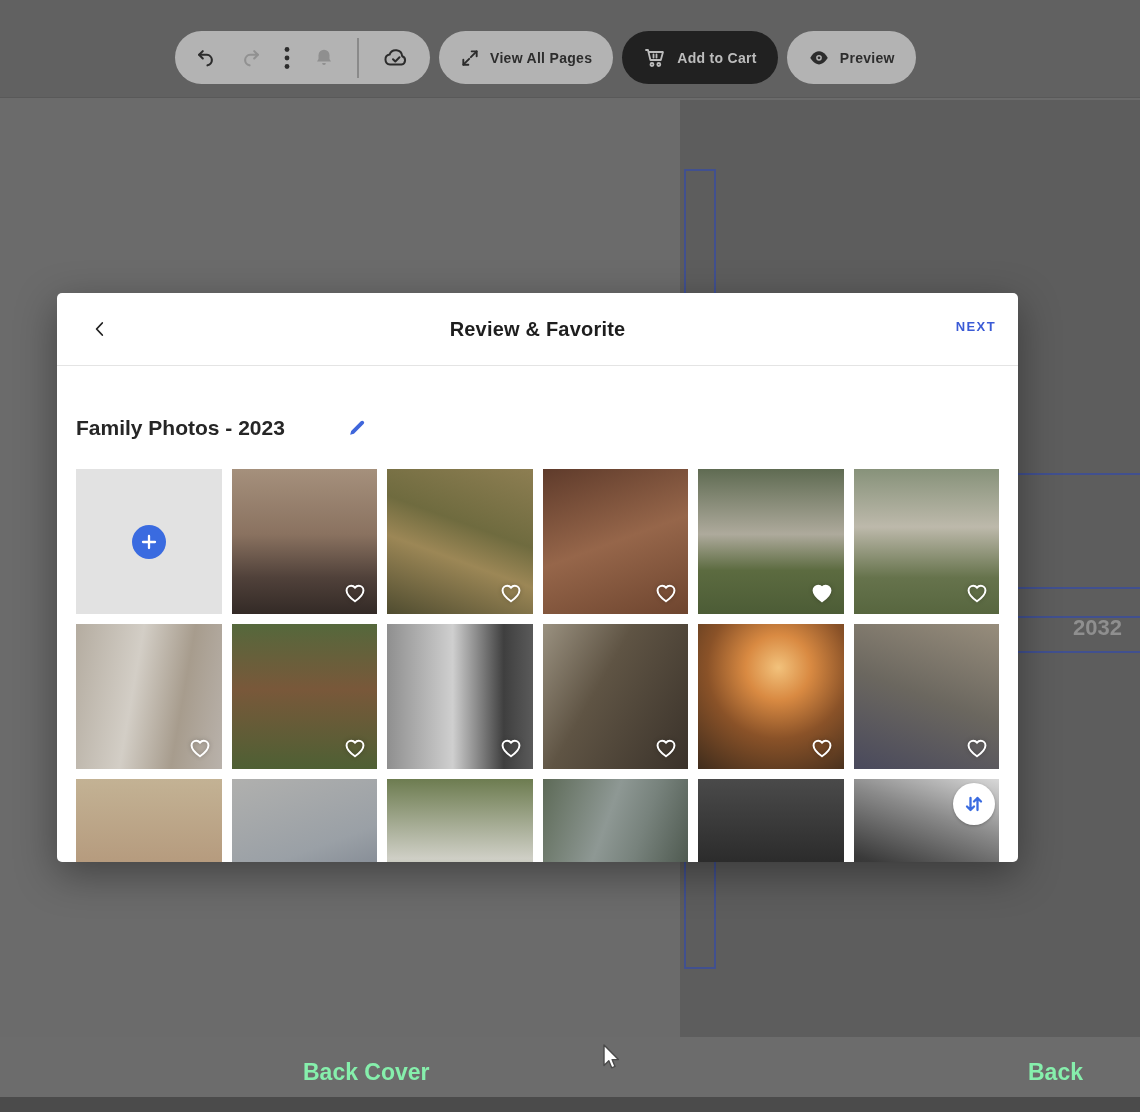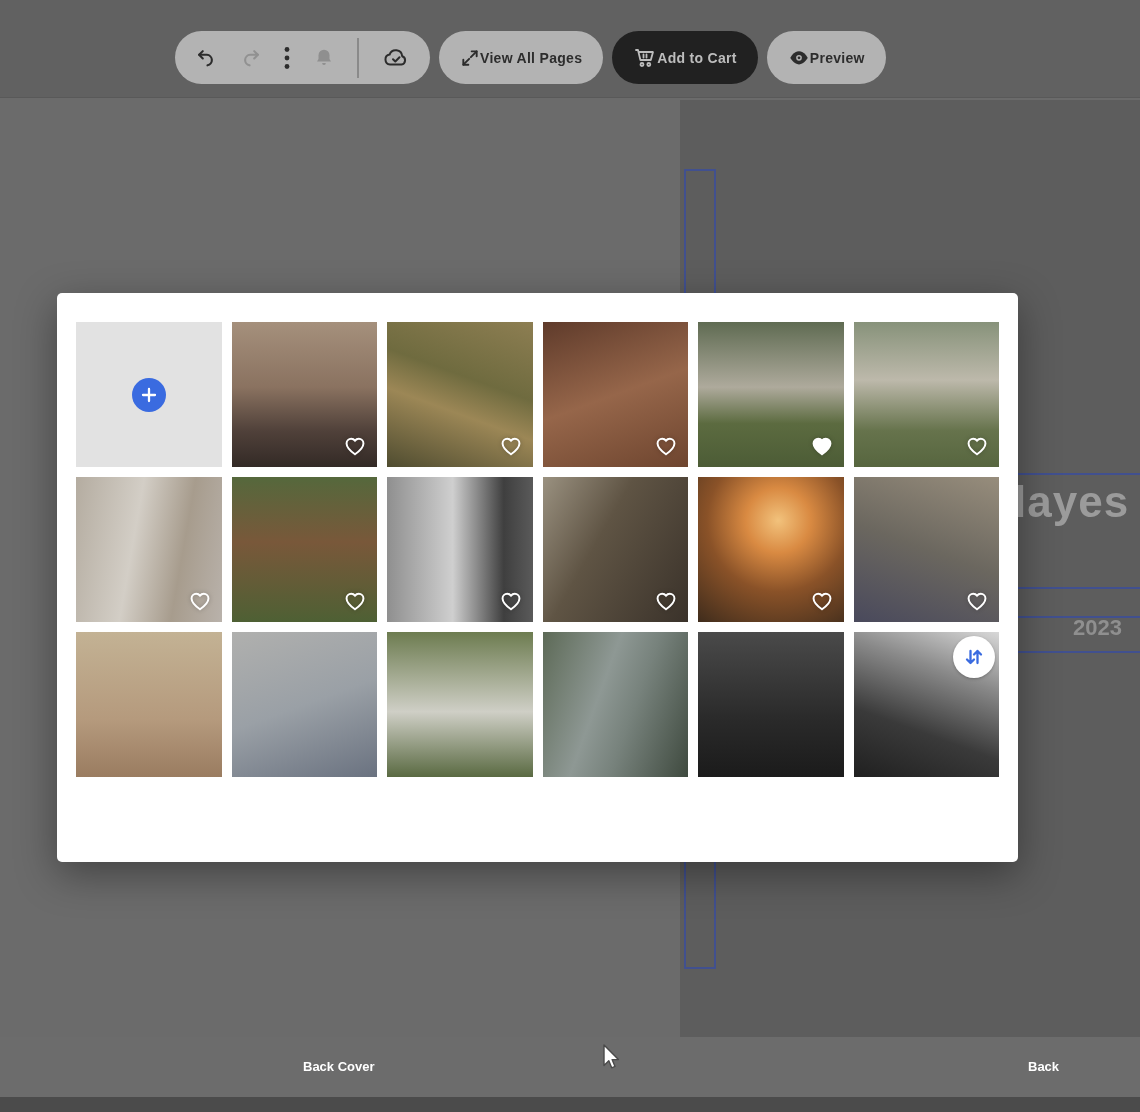--- a/index.html
+++ b/index.html
@@ -6,31 +6,31 @@
   body{font-family:"Liberation Sans",sans-serif;}
   .screen{position:relative;width:1140px;height:1112px;background:#6b6b6b;overflow:hidden;}
 
   
   .topbar{position:absolute;left:0;top:0;width:100%;height:97px;background:#616161;border-bottom:1px solid #595959;}
   .toolbar{position:absolute;left:175px;top:31px;display:flex;align-items:center;gap:9px;}
   .pill{height:53px;border-radius:27px;background:#b3b3b3;display:flex;align-items:center;border:none;box-sizing:border-box;cursor:pointer;}
   .pill-icons{width:255px;padding:0 20px;justify-content:space-between;}
   .icon-btn{background:none;border:none;padding:0;display:flex;align-items:center;cursor:pointer;}
   .tdiv{width:2px;height:40px;background:#8a8a8a;}
-  .pill-btn{padding:16px 21px;gap:0;font-size:14px;font-weight:bold;color:#2d2d2d;letter-spacing:.3px;}
+  .pill-btn{padding:16px 21px;gap:10px;font-size:14px;font-weight:bold;color:#2d2d2d;letter-spacing:.3px;}
   .pill-dark{background:#212121;color:#bdbdbd;}
 
   
   .cover-page{position:absolute;left:680px;top:100px;width:460px;height:937px;background:#5d5d5d;}
   .guide-rect{position:absolute;left:4px;top:69px;width:28px;height:796px;border:2px solid #41508f;}
   .guide-line{position:absolute;left:0;width:100%;height:0;border-top:2px solid #41508f;}
   .cover-title{position:absolute;left:334px;top:377px;font-size:44px;font-weight:bold;color:#9b9b9b;letter-spacing:1px;}
   .cover-year{position:absolute;right:18px;top:515px;font-size:22px;font-weight:bold;color:#8f8f8f;}
   .labels{position:absolute;left:0;top:1037px;width:100%;height:60px;background:#6c6c6c;}
-  .page-label{position:absolute;top:22px;font-size:13px;font-weight:bold;color:#ffffff;}
+  .page-label{position:absolute;top:22px;font-size:23px;font-weight:bold;color:#86efac;}
   .label-back{left:303px;}
   .label-cover{left:1028px;}
   .bottom-strip{position:absolute;left:0;top:1097px;width:100%;height:15px;background:#4b4b4b;}
 
   
   .modal{position:absolute;left:57px;top:293px;width:961px;height:569px;background:#ffffff;border-radius:5px;box-shadow:0 12px 40px rgba(0,0,0,.38);overflow:hidden;}
   .modal-header{position:relative;height:72px;border-bottom:1px solid #e4e4e4;display:flex;align-items:center;justify-content:center;}
   .back-btn{position:absolute;left:34px;top:24px;background:none;border:none;padding:0;cursor:pointer;display:flex;}
   .modal-title{font-size:20px;font-weight:bold;color:#1e1e1e;letter-spacing:.2px;}
   .next-btn{position:absolute;right:22px;top:26px;background:none;border:none;padding:0;font-family:"Liberation Sans",sans-serif;font-size:13px;font-weight:bold;color:#3b5bd6;letter-spacing:1.4px;cursor:pointer;}
@@ -118,32 +118,48 @@
       </button>
     </div>
   </div>
 
   <div class="cover-page">
     <div class="guide-rect"></div>
     <div class="guide-line" style="top:373px;"></div>
     <div class="guide-line" style="top:487px;"></div>
     <div class="guide-line" style="top:516px;"></div>
     <div class="guide-line" style="top:551px;"></div>
-    <div class="cover-title">layes</div>
-    <div class="cover-year">2023</div>
+    <div class="cover-year">2032</div>
   </div>
 
   <div class="labels">
     <span class="page-label label-back">Back Cover</span>
     <span class="page-label label-cover">Back</span>
   </div>
   <div class="bottom-strip"></div>
 
   <div class="modal">
-
+    <div class="modal-header">
+      <button class="back-btn">
+        <svg width="18" height="24" viewBox="0 0 24 24" fill="none" stroke="#222222" stroke-width="2.4" stroke-linecap="round" stroke-linejoin="round">
+            <path d="M15 4l-7.5 8L15 20"></path>
+          </svg>
+      </button>
+      <div class="modal-title">Review &amp; Favorite</div>
+      <button class="next-btn">NEXT</button>
+    </div>
+
+    <div class="album-row">
+      <span class="album-title">Family Photos - 2023</span>
+      <button class="edit-btn">
+        <svg width="20" height="20" viewBox="0 0 24 24">
+            <path d="M3.8 20.2l1.2-4.6L16.6 4a2.3 2.3 0 0 1 3.3 3.3L8.3 18.9l-4.5 1.3z" fill="#3f66db"></path>
+          </svg>
+      </button>
+    </div>
 
     <div class="photo-grid">
         <div class="tile add-tile">
           <div class="plus-circle">
             <svg width="16" height="16" viewBox="0 0 16 16">
               <path d="M8 2v12M2 8h12" stroke="#ffffff" stroke-width="2.3" stroke-linecap="round"></path>
             </svg>
           </div>
         </div>
         <div class="tile" style="background: linear-gradient(rgb(165, 144, 124) 0%, rgb(138, 114, 96) 45%, rgb(80, 65, 58) 75%, rgb(51, 42, 38) 100%);">

